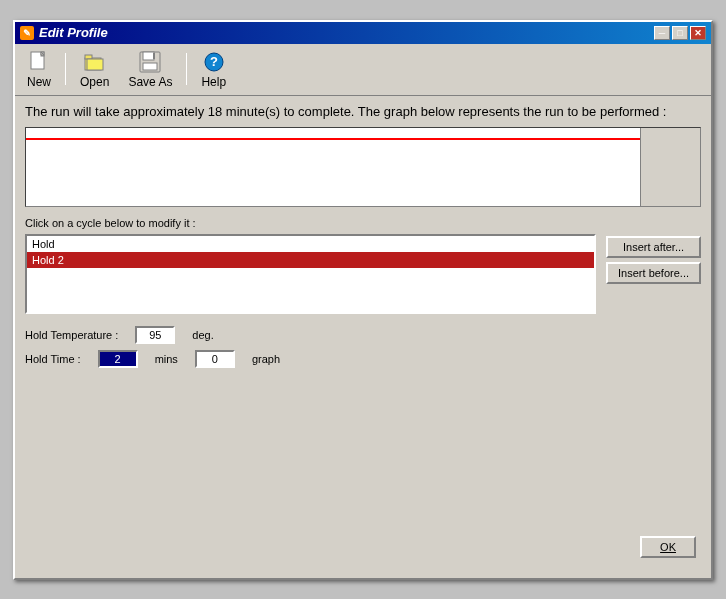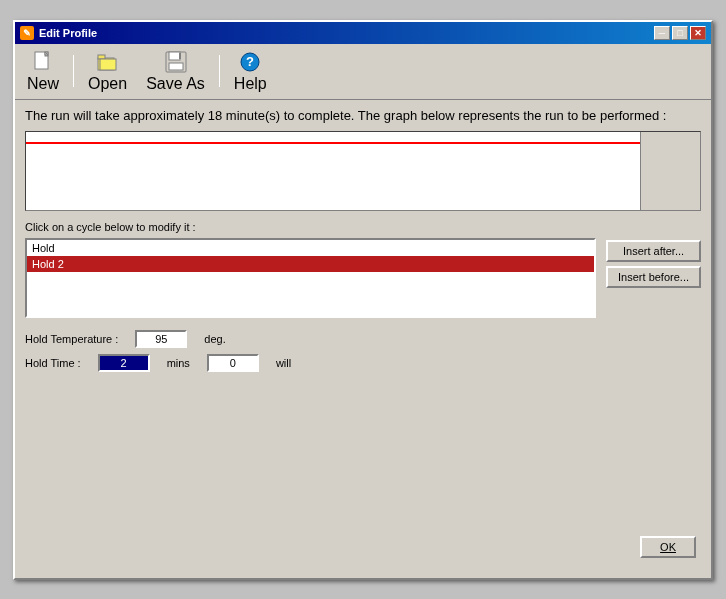--- a/index.html
+++ b/index.html
@@ -49,22 +49,23 @@
       border-radius: 2px;
       display: flex;
       align-items: center;
       justify-content: center;
       font-size: 9px;
       color: white;
       font-weight: bold;
     }
 
     .title-text {
-      font-size: 11px;
+      font-size: 13px;
       font-weight: bold;
+      font-style: italic;
     }
 
     .title-bar-buttons {
       display: flex;
       gap: 2px;
     }
 
     .title-btn {
       width: 16px;
       height: 14px;
@@ -107,21 +108,21 @@
 
     .toolbar-icon {
       width: 24px;
       height: 24px;
       display: flex;
       align-items: center;
       justify-content: center;
     }
 
     .toolbar-label {
-      font-size: 16px;
+      font-size: 12px;
     }
 
     .toolbar-separator {
       width: 1px;
       height: 32px;
       background: #808080;
       margin: 0 2px;
       border-right: 1px solid #ffffff;
     }
 
@@ -240,21 +241,21 @@
 
     .win-input {
       border: 2px solid;
       border-top-color: #808080;
       border-left-color: #808080;
       border-right-color: #ffffff;
       border-bottom-color: #ffffff;
       background: white;
       padding: 1px 3px;
       font-size: 11px;
-      width: 52px;
+      width: 40px;
       text-align: center;
     }
 
     .win-input.highlight {
       background: #000080;
       color: white;
     }
 
     .unit-label {
       font-size: 11px;
@@ -374,20 +375,20 @@
       <span class="field-label">Hold Temperature :</span>
       <input class="win-input" type="text" value="95" style="">
       <span class="unit-label">deg.</span>
     </div>
 
     <div class="field-row">
       <span class="field-label">Hold Time :</span>
       <input class="win-input highlight" type="text" value="2" style="">
       <span class="unit-label">mins</span>
       <input class="win-input" type="text" value="0" style="">
-      <span class="unit-label">will</span>
+      <span class="unit-label">graph</span>
     </div>
   </div>
 
   <div class="ok-bar">
     <button class="ok-btn">OK</button>
   </div>
 </div>
 
 </body></html>

